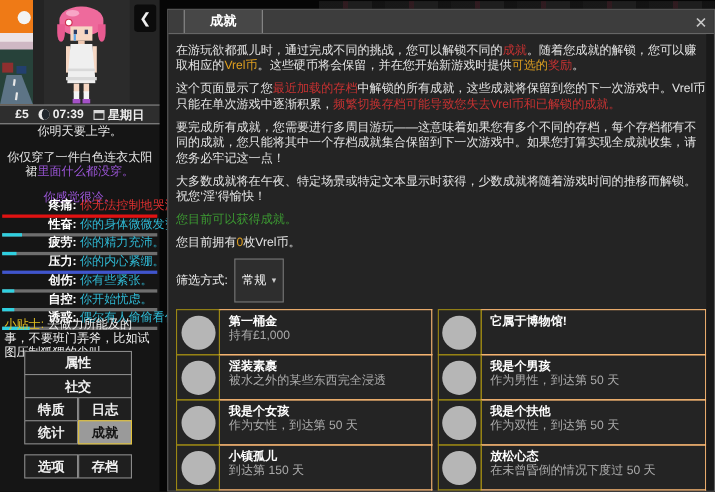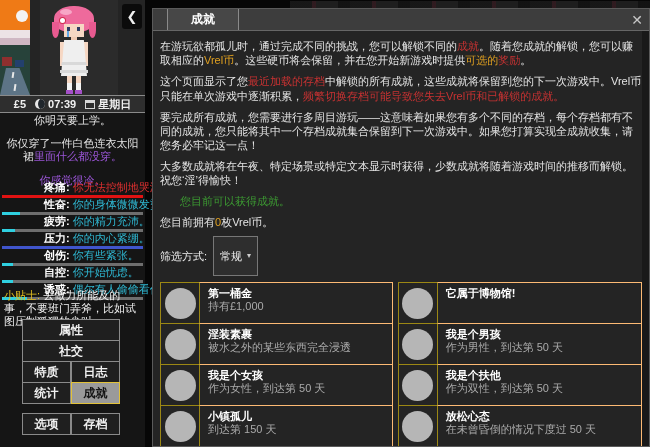--- a/index.html
+++ b/index.html
@@ -283,24 +283,24 @@
 <div class="panel">
   <div class="phead">
     <div class="ptab">成就</div>
     <div class="pclose">
       <span>✕</span>
     </div>
   </div>
 
   <div class="pbody">
     <p><span>在游玩欲都孤儿时，通过完成不同的挑战，您可以解锁不同的</span><span style="color: rgb(200, 50, 50);">成就</span><span>。随着您成就的解锁，您可以赚取相应的</span><span style="color: rgb(224, 160, 32);">Vrel币</span><span>。这些硬币将会保留，并在您开始新游戏时提供</span><span style="color: rgb(224, 160, 32);">可选的</span><span style="color: rgb(200, 50, 50);">奖励</span><span>。</span></p>
-    <p><span>这个页面显示了您</span><span style="color: rgb(200, 50, 50); font-family: Liberation Mono, monospace;">最近加载的存档</span><span>中解锁的所有成就，这些成就将保留到您的下一次游戏中。Vrel币只能在单次游戏中逐渐积累，</span><span style="color: rgb(200, 50, 50);">频繁切换存档可能导致您失去Vrel币和已解锁的成就。</span></p>
+    <p><span>这个页面显示了您</span><span style="color: rgb(200, 50, 50);">最近加载的存档</span><span>中解锁的所有成就，这些成就将保留到您的下一次游戏中。Vrel币只能在单次游戏中逐渐积累，</span><span style="color: rgb(200, 50, 50);">频繁切换存档可能导致您失去Vrel币和已解锁的成就。</span></p>
     <p><span>要完成所有成就，您需要进行多周目游玩——这意味着如果您有多个不同的存档，每个存档都有不同的成就，您只能将其中一个存档成就集合保留到下一次游戏中。如果您打算实现全成就收集，请您务必牢记这一点！</span></p>
     <p><span>大多数成就将在午夜、特定场景或特定文本显示时获得，少数成就将随着游戏时间的推移而解锁。祝您‘淫’得愉快！</span></p>
-    <p><span style="color: rgb(60, 154, 50); margin-left: 20px;">您目前可以获得成就。</span></p>
+    <p><span style="color: rgb(60, 154, 50);">您目前可以获得成就。</span></p>
     <p><span>您目前拥有</span><span style="color: rgb(224, 160, 32);">0</span><span>枚Vrel币。</span></p>
 
     <div class="filter-row">
       <span class="filter-label">筛选方式:</span>
       <span class="filter-select">
         <span>常规</span>
         <span class="caret">▾</span>
       </span>
     </div>
 

